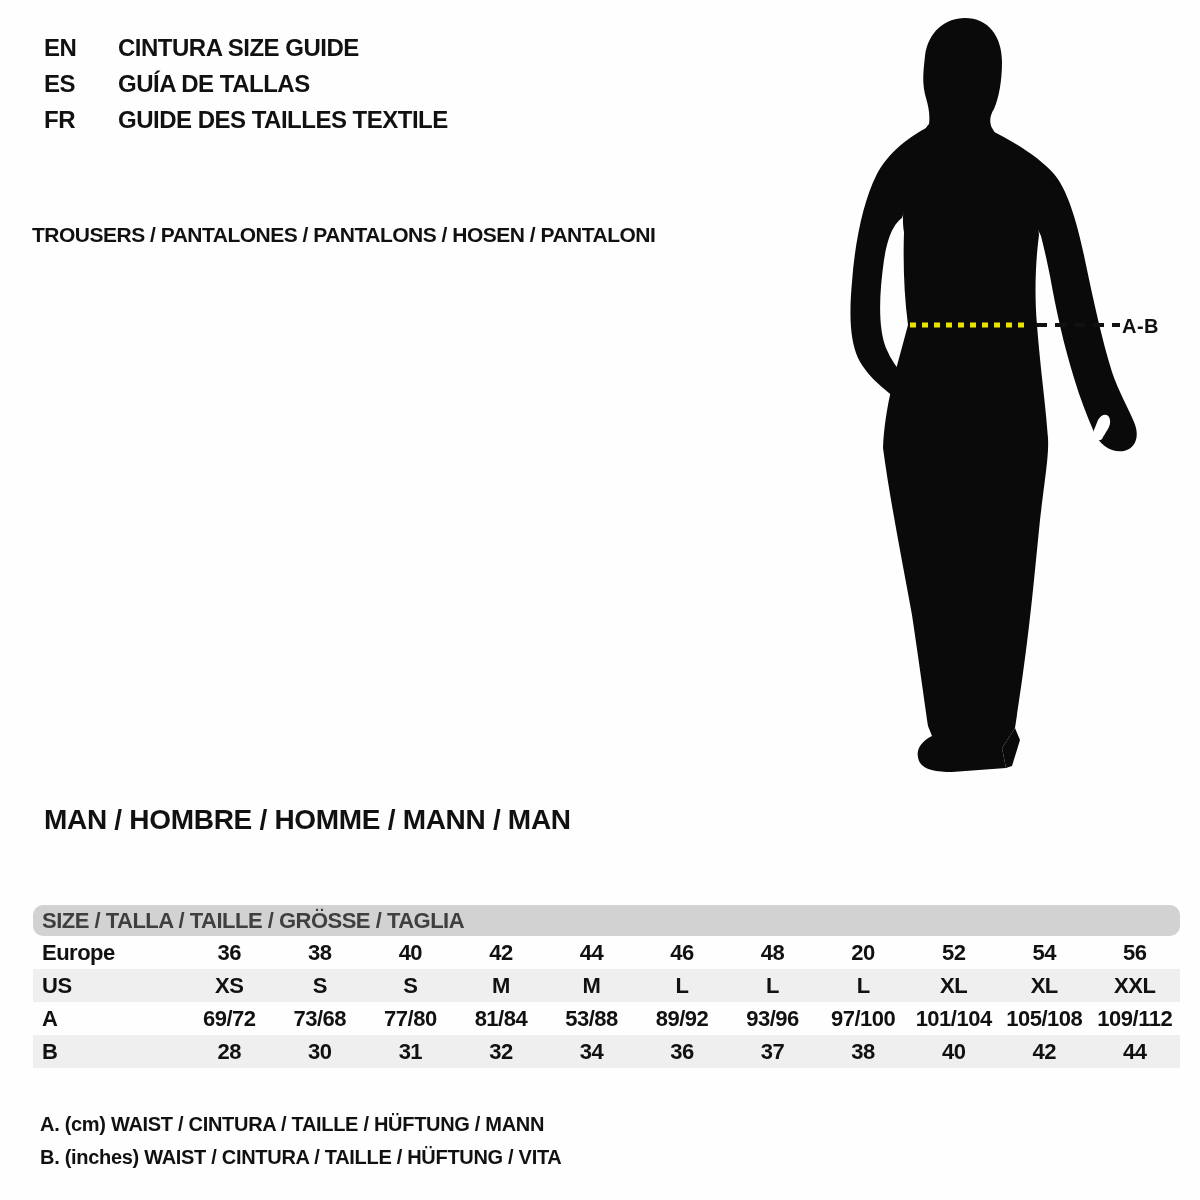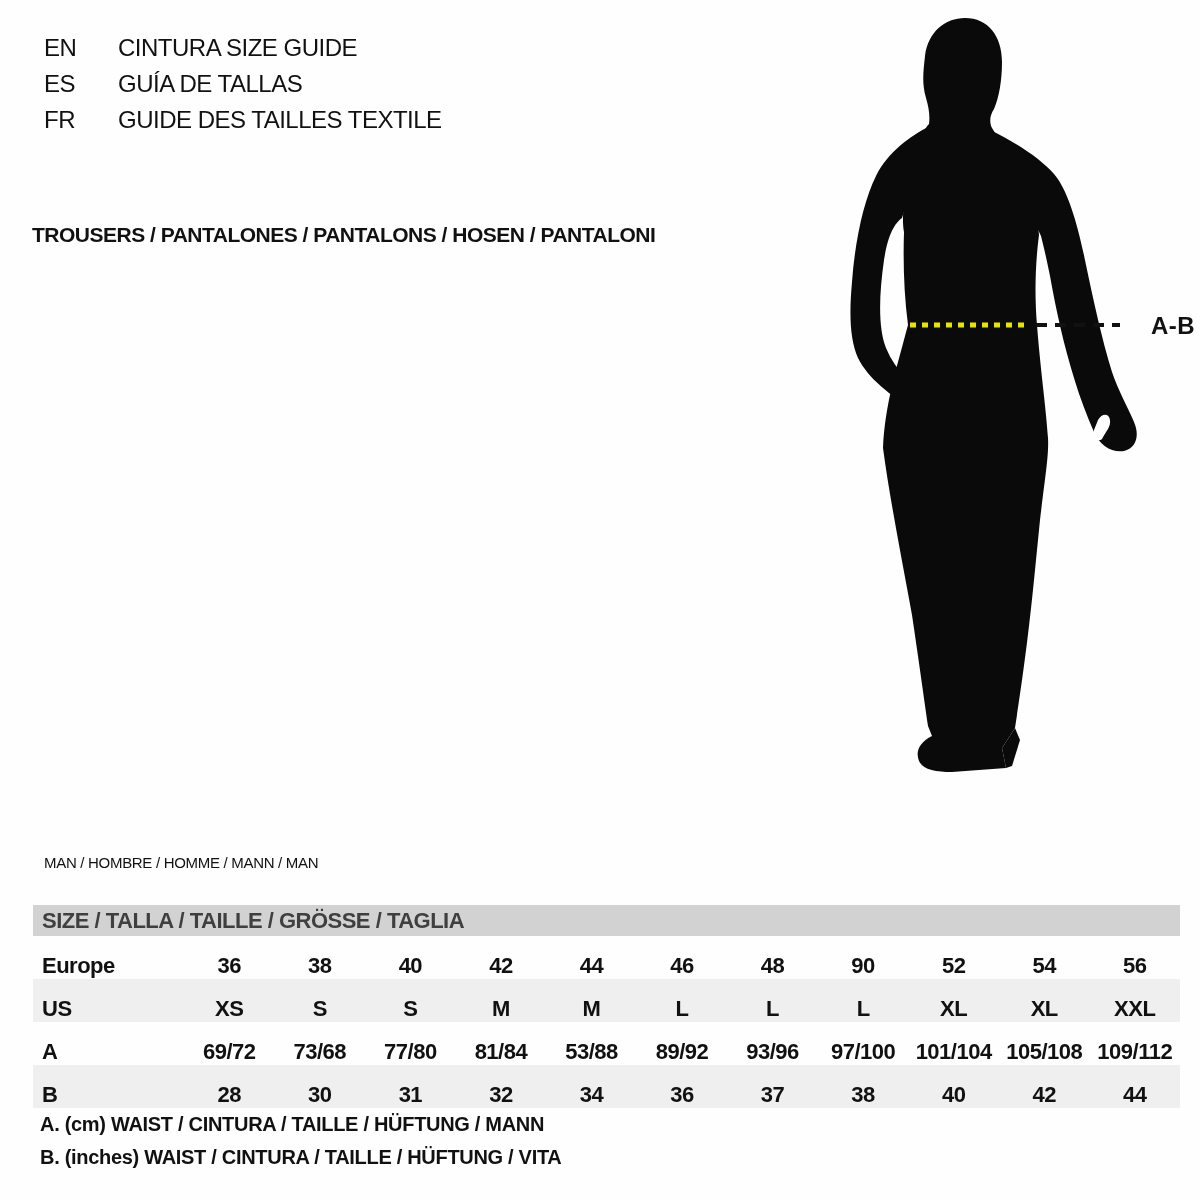--- a/index.html
+++ b/index.html
@@ -9,43 +9,43 @@
     font-family:"Liberation Sans", sans-serif;
     color:var(--text,#111);
     position:relative;
     overflow:hidden;
   }
   .page{position:absolute;inset:0;}
 
   
   .lang-list{position:absolute;left:44px;top:30px;}
   .lang-row{display:flex;height:36px;align-items:center;
-    font-weight:400;font-size:24px;letter-spacing:-0.5px;white-space:nowrap;}
+    font-weight:700;font-size:24px;letter-spacing:-0.5px;white-space:nowrap;}
   .lang-code{width:74px;flex:0 0 74px;}
 
   
   .category-title{position:absolute;left:32px;top:222px;
     font-weight:700;font-size:21px;letter-spacing:-0.5px;line-height:26px;white-space:nowrap;}
-  .gender-title{position:absolute;left:44px;top:851px;
-    font-weight:400;font-size:15px;letter-spacing:-0.3px;line-height:24px;white-space:nowrap;}
+  .gender-title{position:absolute;left:44px;top:808px;
+    font-weight:700;font-size:28px;letter-spacing:-0.3px;line-height:24px;white-space:nowrap;}
 
   
   .figure{position:absolute;left:830px;top:0;width:370px;height:800px;}
   .figure svg{position:absolute;left:0;top:0;width:370px;height:800px;display:block;}
   .ab-label{position:absolute;left:292px;top:313px;
-    font-weight:700;font-size:24px;line-height:26px;letter-spacing:0.5px;margin-left:29px;}
+    font-weight:700;font-size:20px;line-height:26px;letter-spacing:0.5px;}
 
   
   .size-table{position:absolute;left:33px;top:905px;width:1147px;}
   .t-header{height:31px;line-height:31px;
     background:var(--table-header-bg,#d2d2d2);
     color:var(--table-header-text,#3f3f3f);
     font-weight:700;font-size:22px;letter-spacing:-0.5px;
-    padding-left:9px;box-sizing:border-box;white-space:nowrap;}
-  .t-row{display:flex;height:43px;align-items:flex-end;
+    padding-left:9px;box-sizing:border-box;white-space:nowrap;border-radius:10px;}
+  .t-row{display:flex;height:33px;align-items:center;
     font-weight:700;font-size:22px;letter-spacing:-0.5px;}
   .t-row.stripe{background:var(--table-stripe-bg,#efefef);}
   .t-label{flex:0 0 151px;width:151px;padding-left:9px;box-sizing:border-box;}
   .t-cell{flex:1 1 0;text-align:center;}
 
   
   .notes{position:absolute;left:40px;top:1108px;
     font-weight:700;font-size:20px;line-height:33px;letter-spacing:-0.3px;white-space:nowrap;}
 </style>
 </head>
@@ -146,21 +146,21 @@
 
     <div class="t-row">
       <div class="t-label">Europe</div>
       <div class="t-cell">36</div>
       <div class="t-cell">38</div>
       <div class="t-cell">40</div>
       <div class="t-cell">42</div>
       <div class="t-cell">44</div>
       <div class="t-cell">46</div>
       <div class="t-cell">48</div>
-      <div class="t-cell">90</div>
+      <div class="t-cell">20</div>
       <div class="t-cell">52</div>
       <div class="t-cell">54</div>
       <div class="t-cell">56</div>
     </div>
 
     <div class="t-row stripe">
       <div class="t-label">US</div>
       <div class="t-cell">XS</div>
       <div class="t-cell">S</div>
       <div class="t-cell">S</div>

